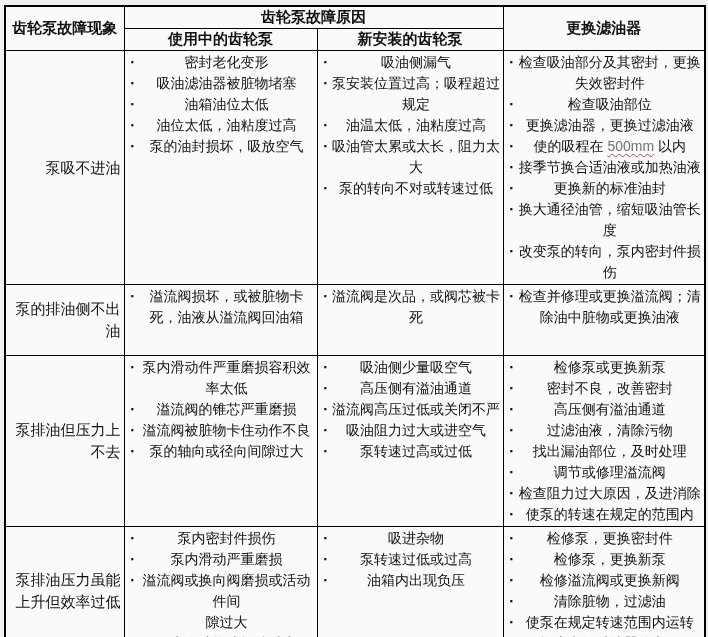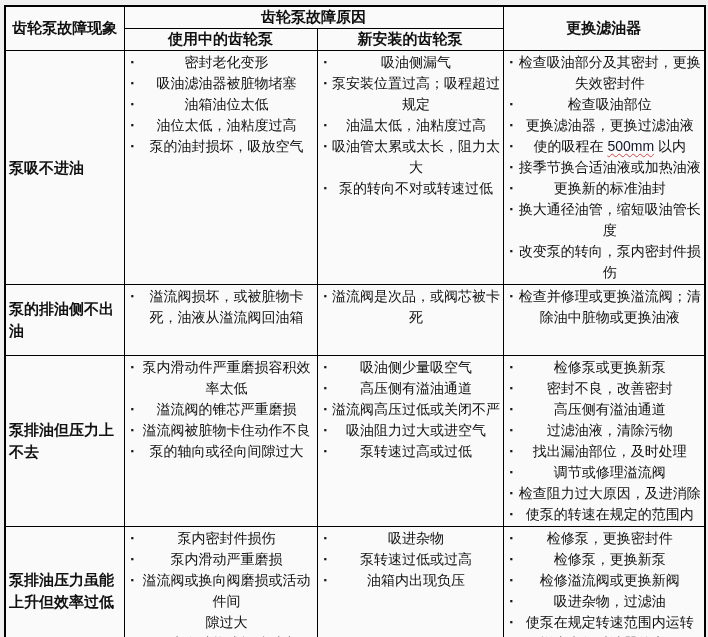--- a/index.html
+++ b/index.html
@@ -18,22 +18,22 @@
     background:#fafafa;
     border:2px solid #000;
   }
   .fault th, .fault td { border:1px solid #000; padding:0; }
   .fault th {
     font-size:15px; font-weight:bold;
     text-align:center; vertical-align:middle;
     padding:1px 2px;
   }
   td.label {
-    font-size:15px; font-weight:bold;
-    text-align:left; vertical-align:middle;
+    font-size:15px; font-weight:normal;
+    text-align:right; vertical-align:middle;
     padding:7px 3px;
     line-height:22px;
   }
   td.cell {
     vertical-align:top;
     font-size:14px; line-height:21px;
     padding:1px 1px 1px 2px;
   }
   .li { display:flex; }
   .blt {
@@ -124,21 +124,21 @@
           <div class="li">
             <span class="blt">▪</span>
             <span class="txt">检查吸油部位</span>
           </div>
           <div class="li">
             <span class="blt">▪</span>
             <span class="txt">更换滤油器，更换过滤油液</span>
           </div>
           <div class="li">
             <span class="blt">▪</span>
-            <span class="txt">使的吸程在 <span style="color: #0f172a; text-decoration: underline 1px wavy rgb(204, 68, 68); text-underline-offset: 2px;">500mm</span> 以内</span>
+            <span class="txt">使的吸程在 <span style="color: #737373; text-decoration: underline 1px wavy rgb(204, 68, 68); text-underline-offset: 2px;">500mm</span> 以内</span>
           </div>
           <div class="li">
             <span class="blt">▪</span>
             <span class="txt">接季节换合适油液或加热油液</span>
           </div>
           <div class="li">
             <span class="blt">▪</span>
             <span class="txt">更换新的标准油封</span>
           </div>
           <div class="li">
@@ -296,21 +296,21 @@
           <div class="li">
             <span class="blt">▪</span>
             <span class="txt">检修泵，更换新泵</span>
           </div>
           <div class="li">
             <span class="blt">▪</span>
             <span class="txt">检修溢流阀或更换新阀</span>
           </div>
           <div class="li">
             <span class="blt">▪</span>
-            <span class="txt">吸进杂物，过滤油</span>
+            <span class="txt">清除脏物，过滤油</span>
           </div>
           <div class="li">
             <span class="blt">▪</span>
             <span class="txt">使泵在规定转速范围内运转</span>
           </div>
           <div class="li">
             <span class="blt">▪</span>
             <span class="txt">增大空气过滤器的容量</span>
           </div>
         </td>

